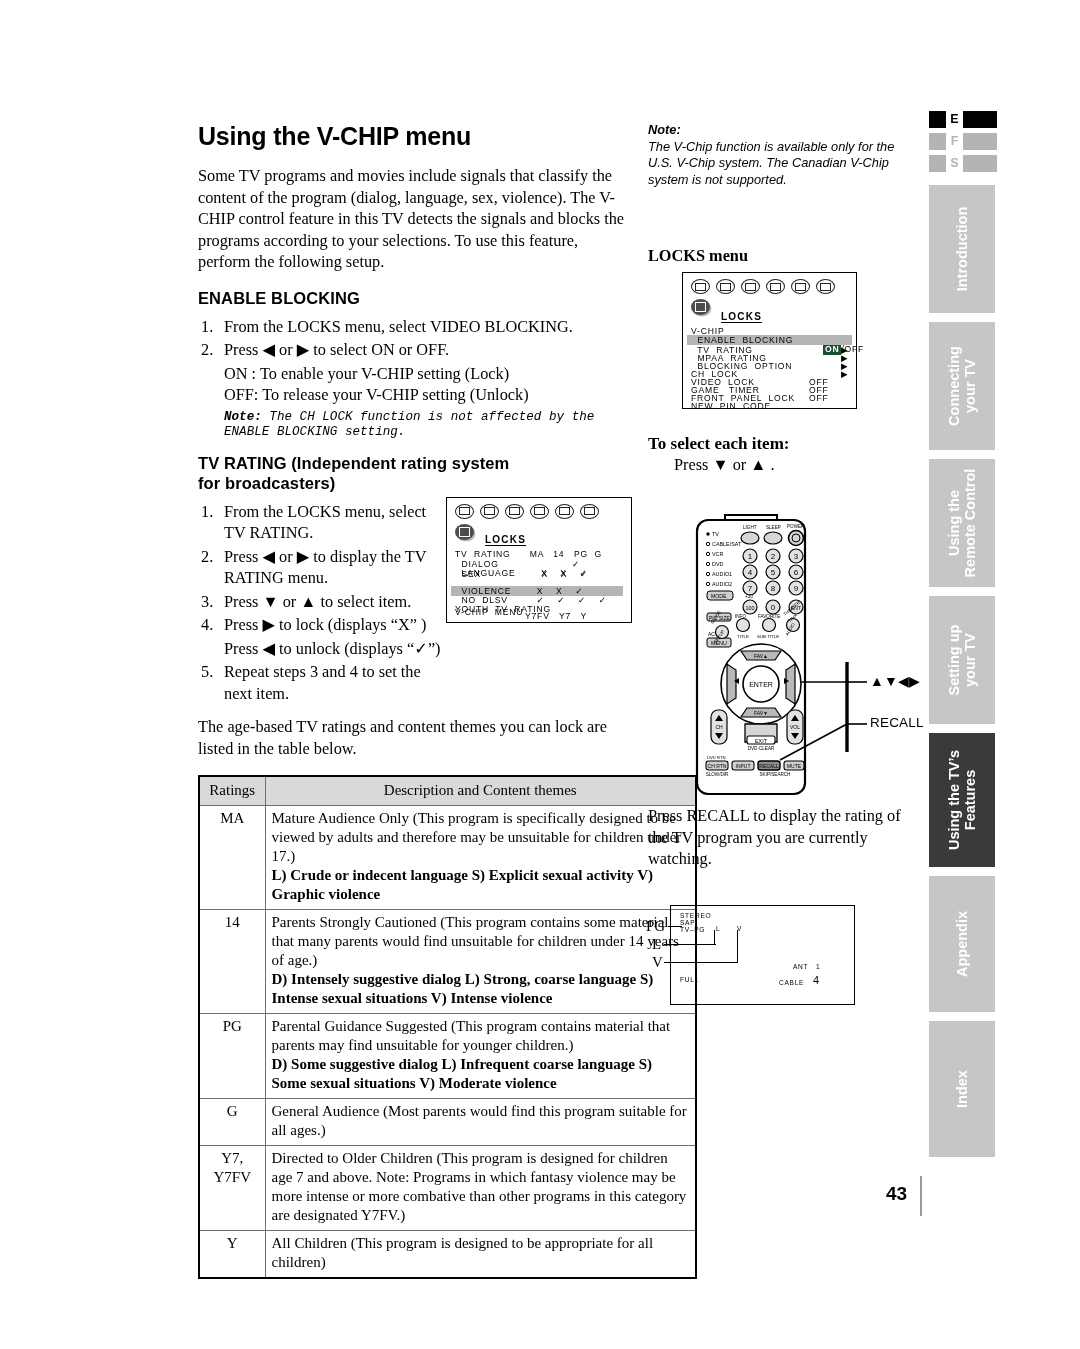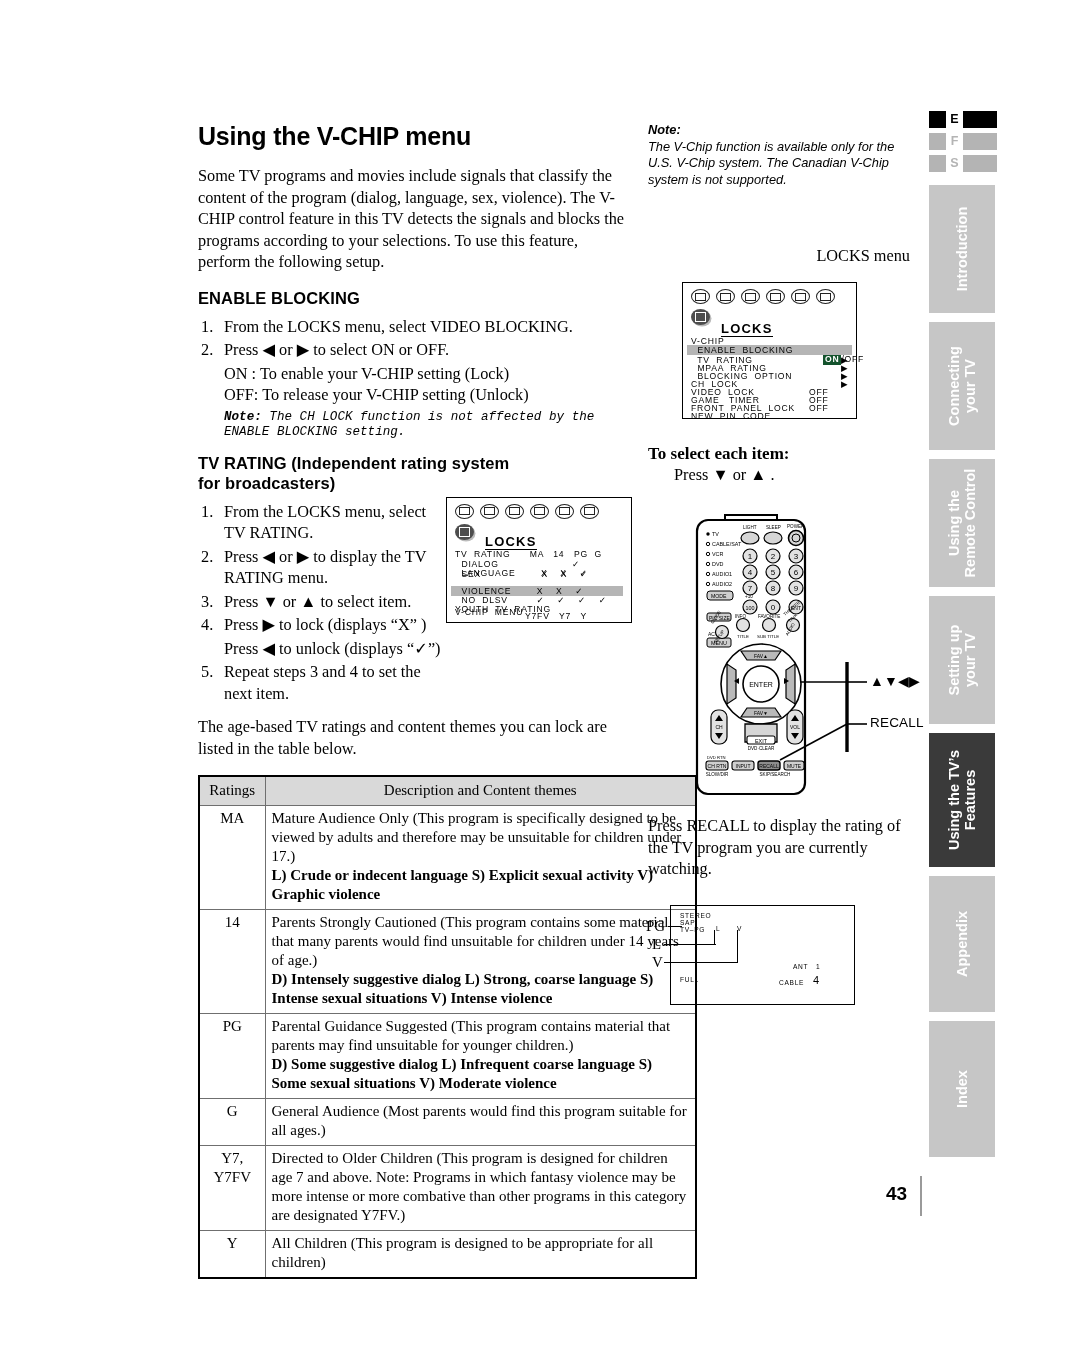--- a/index.html
+++ b/index.html
@@ -111,31 +111,31 @@
   .osd .curicon {
     width:19px; height:16px; border-radius:50%;
     background:#4d4d4d; margin:5px 0 0 8px; position:relative;
     box-shadow:1.5px 1.5px 0 #bbb;
   }
   .osd .curicon i {
     position:absolute; left:4px; top:3px; right:4px; bottom:3px;
     border:1.2px solid #fff;
   }
   .osd .lockslabel {
-    position:absolute; font-size:13px; font-weight:bold; letter-spacing:1.2px;
+    position:absolute; font-size:10px; font-weight:bold; letter-spacing:1.2px;
     border-bottom:1.3px solid #000; padding-bottom:0px;
   }
   .osdtxt {
     font-family:"Liberation Sans", sans-serif;
     font-size:8.6px; letter-spacing:0.8px; white-space:pre;
     line-height:9.3px;
   }
   .osd-caption {
-    text-align:right; font-family:"Liberation Serif", serif;
-    font-size:16.3px; margin-bottom:16px;
+    text-align:left; font-family:"Liberation Serif", serif;
+    font-size:16.3px; margin-bottom:6px;font-weight:bold;
   }
   .invbox {
     background:#14532d; color:#fff; padding:0 2px; display:inline-block;
     font-weight:bold;
   }
 
   
   .sidebar { position:absolute; left:929px; top:110px; width:68px; }
   .efs { width:68px; }
   .efs-row { display:flex; align-items:center; height:19px; margin-bottom:3px; }

